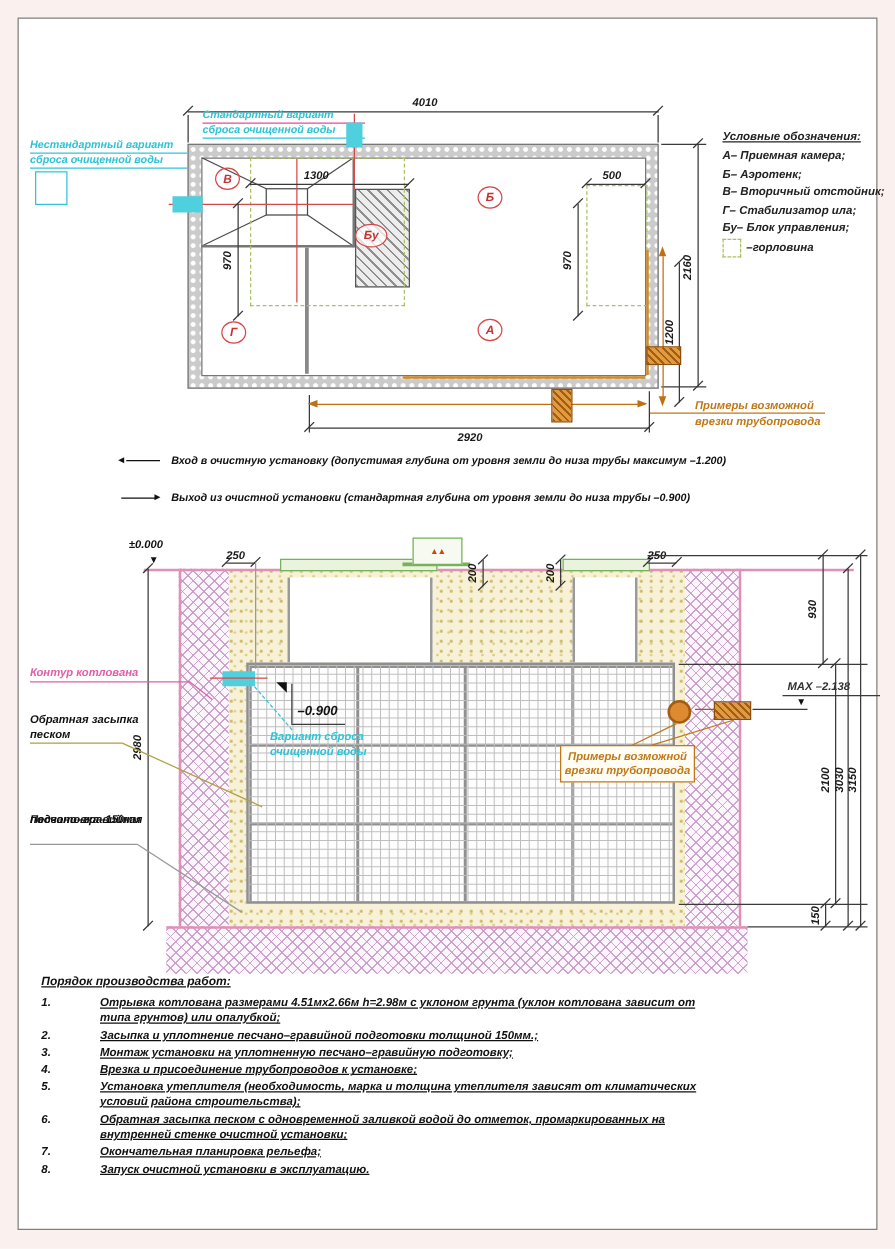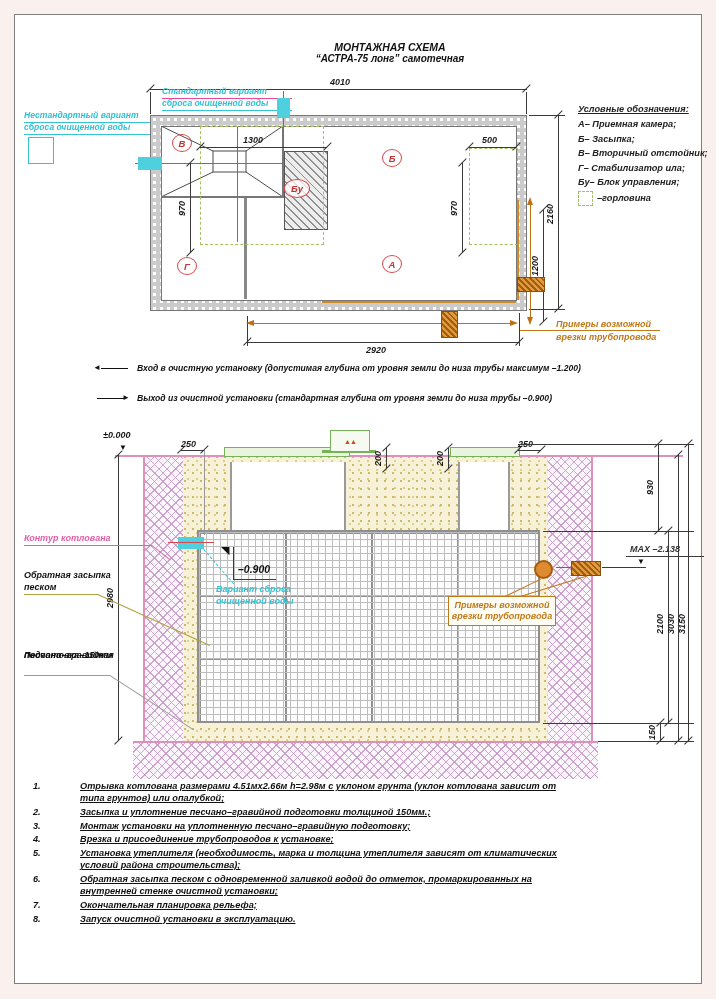--- a/index.html
+++ b/index.html
@@ -61,24 +61,20 @@
   .legend .row{margin-top:1.5px;}
   .neckrow{display:flex;align-items:center;gap:4px;margin-top:2px;}
   .necksq{width:13px;height:13px;border:1.4px dashed #a9c261;}
 </style>
 </head>
 <body>
 
 <div class="sheet">
   <div class="frame"></div>
 
-  <div class="abs" style="left:250px;top:41px;width:280px;text-align:center;color:#111;">
-    <div style="font:italic bold 10.5px/12px 'Liberation Sans',sans-serif;">МОНТАЖНАЯ СХЕМА</div>
-    <div style="font:italic bold 10px/12px 'Liberation Sans',sans-serif;">“АСТРА-75 лонг” самотечная</div>
-  </div>
 
   <div>
 
     <div>
       <div class="ln hl" style="left:150px;top:89px;width:377px;"></div>
       <div class="ln vl" style="left:150px;top:92px;height:22px;"></div>
       <div class="ln vl" style="left:526px;top:92px;height:22px;"></div>
       <div class="tk" style="left:145px;top:88px;"></div>
       <div class="tk" style="left:521px;top:88px;"></div>
       <div class="dim" style="left:330px;top:77px;">4010</div>
@@ -205,21 +201,21 @@
     <div>
       <div class="lbl c-cyan small" style="left:24px;top:110px;width:126px;border-bottom:1px solid #35c4d7;">Нестандартный вариант</div>
       <div class="lbl c-cyan small" style="left:24px;top:122px;width:126px;border-bottom:1px solid #35c4d7;">сброса очищенной воды</div>
     </div>
     <div class="abs" style="left:28px;top:137px;width:24px;height:25px;border:1.5px solid #35c4d7;background:#fff;"></div>
     <div class="abs" style="left:138px;top:157px;width:24px;height:13px;background:#4fd0de;"></div>
 
     <div class="legend" style="font-style:italic;">
       <div class="hd">Условные обозначения:</div>
       <div class="row">А– Приемная камера;</div>
-      <div class="row">Б– Засыпка;</div>
+      <div class="row">Б– Аэротенк;</div>
       <div class="row">В– Вторичный отстойник;</div>
       <div class="row">Г– Стабилизатор ила;</div>
       <div class="row">Бу– Блок управления;</div>
       <div class="neckrow">
         <span class="necksq"></span>
         <span>–горловина</span>
       </div>
     </div>
   </div>
 
@@ -373,20 +369,21 @@
     </div>
     <div>
       <div class="lbl" style="left:24px;top:650px;color:#111;">Песчано–гравийная</div>
       <div class="lbl" style="left:24px;top:650px;color:#111;">подготовка–150мм</div>
       <div class="ln hl" style="left:24px;top:675px;width:86px;background:#999;"></div>
       <div class="ldr" style="left:110px;top:675px;width:100px;background:#999;transform:rotate(33deg);"></div>
     </div>
   </div>
 
   <div class="proc">
+    <h4>Порядок производства работ:</h4>
     <div class="prow">
       <span>1.</span>
       <span class="ptxt">Отрывка котлована размерами 4.51мх2.66м h=2.98м с уклоном грунта (уклон котлована зависит от
 типа грунтов) или опалубкой;</span>
     </div>
     <div class="prow">
       <span>2.</span>
       <span class="ptxt">Засыпка и уплотнение песчано–гравийной подготовки толщиной 150мм.;</span>
     </div>
     <div class="prow">

